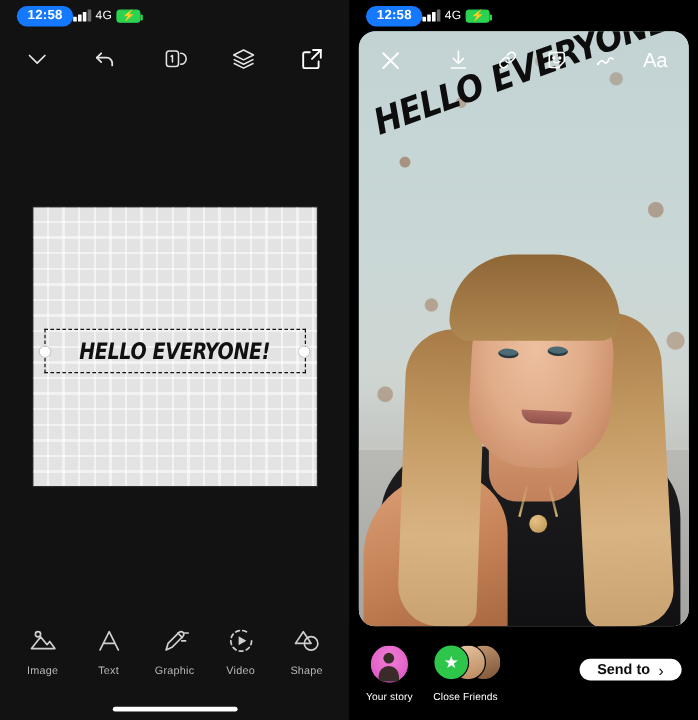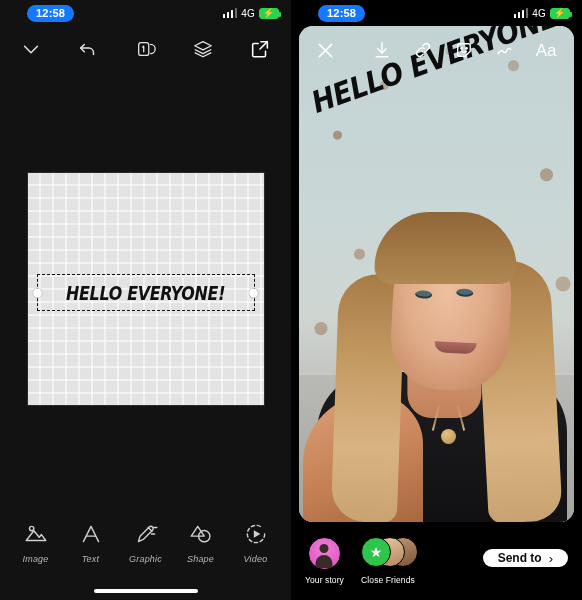--- a/index.html
+++ b/index.html
@@ -16,24 +16,23 @@
     position: relative;
     width: 291px; height: 600px;
     background: #121212;
     overflow: hidden;
   }
   .phone.right { background: #000; }
 
   
   .statusbar {
     position: relative; height: 26px;
-    display: flex; align-items: center; justify-content: space-between;
+    display: flex; align-items: center; 
     padding: 0 12px 0 14px;
     z-index: 40;
-    margin-left: 13px;
   }
   .time-pill {
     background: #1479ff; color: #fff;
     font-size: 11px; font-weight: bold;
     padding: 2px 9px; border-radius: 10px;
     letter-spacing: 0.2px;
     line-height: 13px;
   }
   .status-right { display: flex; align-items: center; gap: 4px; }
   .bars { display: flex; align-items: flex-end; gap: 1.5px; height: 10px; }
@@ -103,21 +102,21 @@
   .handle.l { left: -4.5px; }
   .handle.r { right: -4.5px; }
 
   
   .tools {
     position: absolute; left: 0; right: 0; bottom: 36px;
     display: flex; align-items: flex-start; justify-content: space-around;
     padding: 0 8px;
   }
   .tool { display: flex; flex-direction: column; align-items: center; gap: 7px; cursor: pointer; width: 52px; }
-  .tool-label { color: #b7b7b7; font-size: 9px; letter-spacing: .2px; font-style: italic; }
+  .tool-label { color: #b7b7b7; font-size: 9px; letter-spacing: .2px; }
   .tool svg { display: block; }
 
   .home-ind {
     position: absolute; bottom: 7px; left: 50%; transform: translateX(-50%);
     width: 104px; height: 4.5px; border-radius: 3px; background: #fff;
   }
 
   
   .story {
     position: absolute; left: 8px; right: 8px; top: 26px;
@@ -368,31 +367,31 @@
         <svg width="26" height="26" viewBox="0 0 24 24" fill="none" stroke="#cfcfcf" stroke-width="1.3" stroke-linecap="round" stroke-linejoin="round">
           <path d="M5 19 L6.5 14 L15 5.5 a2 2 0 0 1 3 3 L9.5 17 Z"></path>
           <path d="M14 6 L17.5 9.5"></path>
           <path d="M19 6 H22"></path>
           <path d="M17 12 H20"></path>
         </svg>
         <span class="tool-label">Graphic</span>
       </div>
       <div class="tool">
         <svg width="26" height="26" viewBox="0 0 24 24" fill="none" stroke="#cfcfcf" stroke-width="1.3" stroke-linecap="round" stroke-linejoin="round">
+          <path d="M20 12 a8 8 0 1 1 -3.2 -6.4" stroke-dasharray="3 2.5"></path>
+          <polygon points="10,8.5 16,12 10,15.5" fill="#cfcfcf" stroke="none"></polygon>
+        </svg>
+        <span class="tool-label">Video</span>
+      </div>
+      <div class="tool">
+        <svg width="26" height="26" viewBox="0 0 24 24" fill="none" stroke="#cfcfcf" stroke-width="1.3" stroke-linecap="round" stroke-linejoin="round">
           <polygon points="9,5 15,14 3,14"></polygon>
           <circle cx="15" cy="14" r="5.2"></circle>
         </svg>
         <span class="tool-label">Shape</span>
-      </div>
-      <div class="tool">
-        <svg width="26" height="26" viewBox="0 0 24 24" fill="none" stroke="#cfcfcf" stroke-width="1.3" stroke-linecap="round" stroke-linejoin="round">
-          <path d="M20 12 a8 8 0 1 1 -3.2 -6.4" stroke-dasharray="3 2.5"></path>
-          <polygon points="10,8.5 16,12 10,15.5" fill="#cfcfcf" stroke="none"></polygon>
-        </svg>
-        <span class="tool-label">Video</span>
       </div>
     </div>
 
     <div class="home-ind"></div>
   </div>
 
   <div class="phone right">
 
     <div class="statusbar">
       <div class="time-pill">12:58</div>

